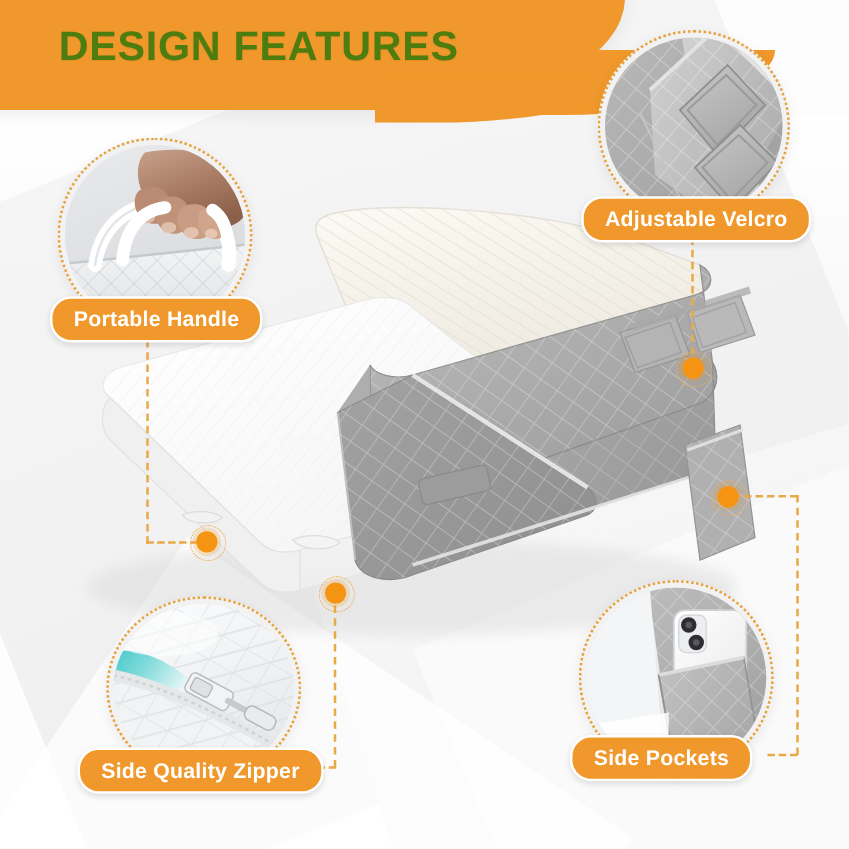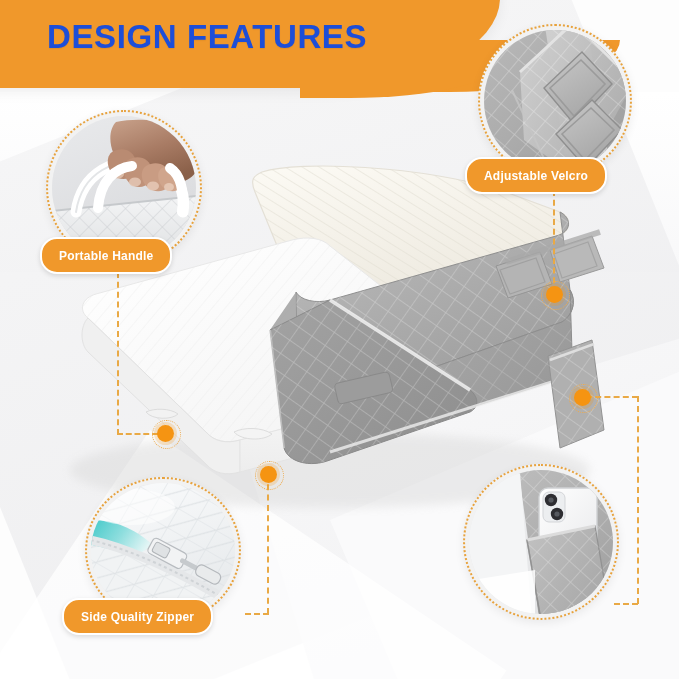--- a/index.html
+++ b/index.html
@@ -36,39 +36,39 @@
     position:absolute;left:300px;top:40px;width:320px;height:52px;
     background:#f0982b;border-bottom-right-radius:170px 52px;
     border-top-right-radius:0;
   }
   .banner-tail2{
     position:absolute;left:300px;top:62px;width:200px;height:36px;
     background:#f0982b;border-bottom-right-radius:150px 36px;
   }
   .title{
     position:absolute;left:47px;top:18px;
-    font-size:33px;font-weight:bold;color:#1d4ed8;letter-spacing:.6px;
+    font-size:33px;font-weight:bold;color:#4d7c0f;letter-spacing:.6px;
     font-family:"Liberation Sans", sans-serif;
     text-shadow:0 1px 1px rgba(120,70,0,.12);
   }
 
   
   .product{position:absolute;left:0;top:0;width:679px;height:679px;pointer-events:none;}
 
   
   .inset{position:absolute;border-radius:50%;overflow:hidden;
     border:2px dotted #e8a23c;background:#f2f2f2;
     box-shadow:0 3px 10px rgba(0,0,0,.07);}
   .inset-inner{position:absolute;inset:4px;border-radius:50%;overflow:hidden;background:#eee;}
 
   
   .pill{
     position:absolute;height:33px;display:flex;align-items:center;justify-content:flex-start;
     background:#f0982b;border-radius:17px;color:#fff;
-    font-size:12px;font-weight:bold;letter-spacing:.2px;white-space:nowrap;
+    font-size:17px;font-weight:bold;letter-spacing:.2px;white-space:nowrap;
     padding:0 17px;box-shadow:0 2px 5px rgba(0,0,0,.13);
     border:2px solid #ffffff;
   }
 
   
   .dashv{position:absolute;border-left:2px dashed #e9a945;}
   .dashh{position:absolute;border-top:2px dashed #e9a945;}
 
   
   .dot{position:absolute;width:17px;height:17px;border-radius:50%;background:#f59412;
@@ -402,14 +402,17 @@
         <path d="M58,70 L126,56 L142,150 L74,162 Z" fill="url(#spq)"></path>
         <path d="M58,70 L126,56" stroke="#dcdcdc" stroke-width="3" fill="none"></path>
 
         <path d="M58,70 L74,162" stroke="#8f8f8f" stroke-width="1.6" fill="none" opacity="0.6"></path>
 
         <path d="M-10,-10 L50,-10 L64,162 L-10,162 Z" fill="#f4f5f6"></path>
         <path d="M-10,112 L66,100 L66,162 L-10,162 Z" fill="#ffffff" opacity="0.85"></path>
       </svg>
     </div>
   </div>
+  <div class="pill" style="left:456px;top:588px;">
+    <span>Side Pockets</span>
+  </div>
 
 </div>
 
 </body></html>

